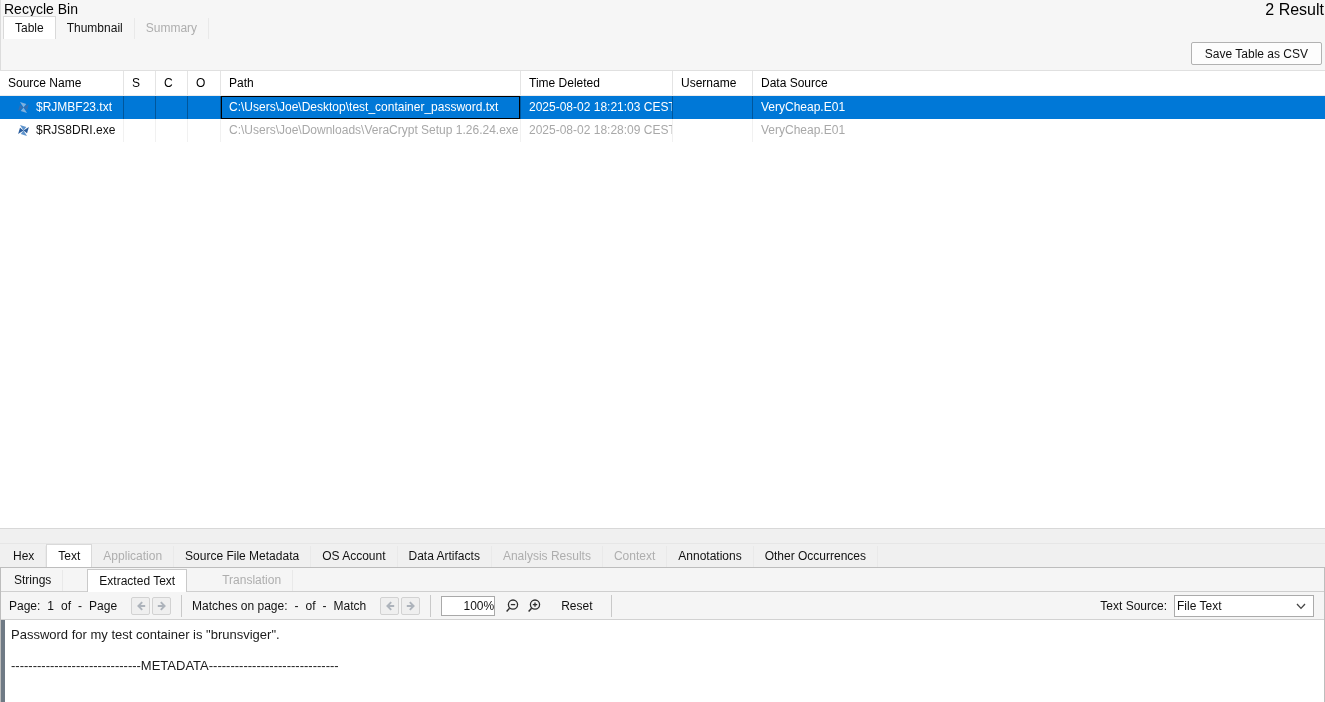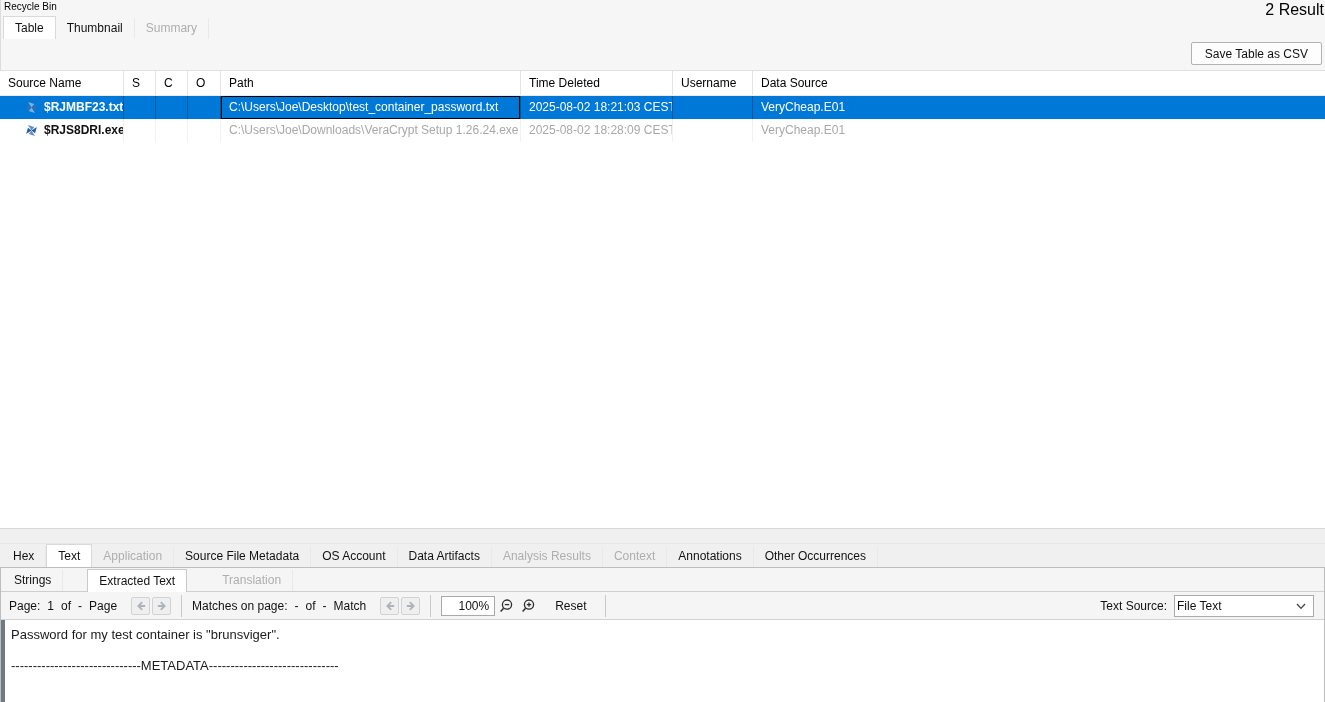--- a/index.html
+++ b/index.html
@@ -7,21 +7,21 @@
   body {
     position:relative;
     font-family:"Liberation Sans", sans-serif;
     font-size:12px;
     color:#111;
     background:#f0f0f0;
   }
 
   
   .top-chrome { position:absolute; left:0; top:0; width:100%; height:70px; background:#f6f6f6; border-left:1px solid #dcdcdc; }
-  .page-title { position:absolute; left:3px; top:1px; font-size:10px; color:#000; }
+  .page-title { position:absolute; left:3px; top:1px; font-size:14px; color:#000; }
   .result-count { position:absolute; right:1px; top:1px; font-size:16px; color:#000; white-space:nowrap; }
 
   .tabstrip { display:flex; align-items:flex-end; }
   .tabs-top { position:absolute; left:2px; top:16px; height:23px; }
   .tab { height:21px; line-height:21px; padding:0 11px; color:#111; border-right:1px solid #e9e9e9; white-space:nowrap; cursor:default; }
   .tab.sel { height:23px; line-height:22px; background:#fff; border:1px solid #d9d9d9; border-bottom:none; }
   .tab.dis { color:#aeaeae; }
 
   .csv-btn { position:absolute; top:42px; right:3px; height:23px; padding:0 13px;
     background:#fdfdfd; border:1px solid #b2b2b2; border-radius:2px;
@@ -30,21 +30,21 @@
   
   .table { position:absolute; left:0; top:70px; width:100%; height:458px; background:#fff; border-top:1px solid #e0e0e0; }
   .thead { display:flex; height:25px; border-bottom:1px solid #ececec; background:#fff; }
   .th { line-height:25px; padding-left:8px; border-right:1px solid #e4e4e4; color:#000; white-space:nowrap; overflow:hidden; }
   .c-name { width:124px; } .c-s { width:32px; } .c-c { width:32px; } .c-o { width:33px; }
   .c-path { width:300px; } .c-time { width:152px; } .c-user { width:80px; }
   .c-ds { flex:1; border-right:none !important; }
 
   .row { display:flex; height:23px; background:#fff; }
   .td { line-height:23px; padding-left:8px; border-right:1px solid #f1f1f1; white-space:nowrap; overflow:hidden; }
-  .td.namecell { display:flex; align-items:center; gap:6px; padding-left:25px;font-weight:bold; }
+  .td.namecell { display:flex; align-items:center; gap:6px; padding-left:17px; }
   .td .fname { white-space:nowrap; }
   .row.sel { background:#0078d7; color:#fff; }
   .row.sel .td { border-right-color:rgba(0,0,0,0.28); }
   .row.sel .td.c-path { box-shadow:inset 0 0 0 1px #000; }
   .td.muted { color:#a8a8a8; }
   .fileicon { flex:0 0 auto; }
 
   
   .splitter { position:absolute; left:0; top:528px; width:100%; height:16px; background:#f0f0f0;
     border-top:1px solid #d8d8d8; border-bottom:1px solid #e6e6e6; }
@@ -58,21 +58,21 @@
   .sub-tabs { height:24px; display:flex; align-items:flex-end; padding-left:2px; border-bottom:1px solid #cfcfcf;gap:24px; }
   .sub-tabs .tab.sel { position:relative; z-index:2; margin-bottom:-1px; height:23px; line-height:22px; border-color:#c9c9c9; }
 
   
   .text-toolbar { height:28px; display:flex; align-items:center; padding:0 8px; background:#f5f5f5; border-bottom:1px solid #d2d2d2; }
   .tseg { display:flex; align-items:center; gap:7px; white-space:nowrap; }
   .nav-btn { width:19px; height:18px; border:1px solid #d2d2d2; background:#efefef; border-radius:2px;
     display:flex; align-items:center; justify-content:center; padding:0; margin-left:2px; }
   .tsep { width:1px; height:22px; background:#c9c9c9; margin:0 10px; flex:0 0 auto; }
   .zoom-box { width:54px; height:20px; border:1px solid #a9a9a9; background:#fff; text-align:right;
-    line-height:18px; padding-right:5px; margin-right:0; font-size:12px; }
+    line-height:18px; margin-right:6px; font-size:12px; }
   .icon-btn { background:none; border:none; padding:0 3px; display:flex; align-items:center; }
   .reset-btn { margin-left:16px; background:none; border:none; font:12px "Liberation Sans",sans-serif; color:#111; }
   .flex-sp { flex:1; }
   .ts-label { margin-right:7px; }
   .ts-select { width:140px; height:22px; background:#fff; border:1px solid #ababab; display:flex;
     align-items:center; padding-left:2px; position:relative; margin-right:2px; }
   .ts-select .chev { position:absolute; right:7px; top:7px; }
 
   
   .text-area { flex:1; background:#fff; position:relative; overflow:hidden; }

